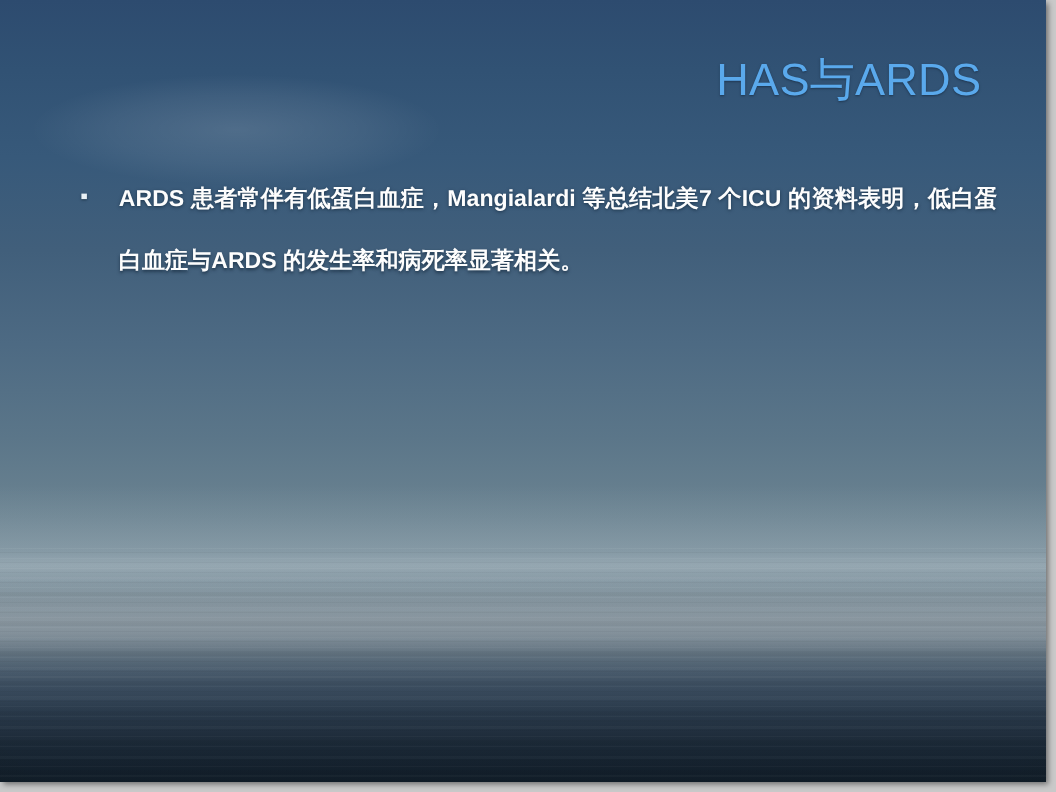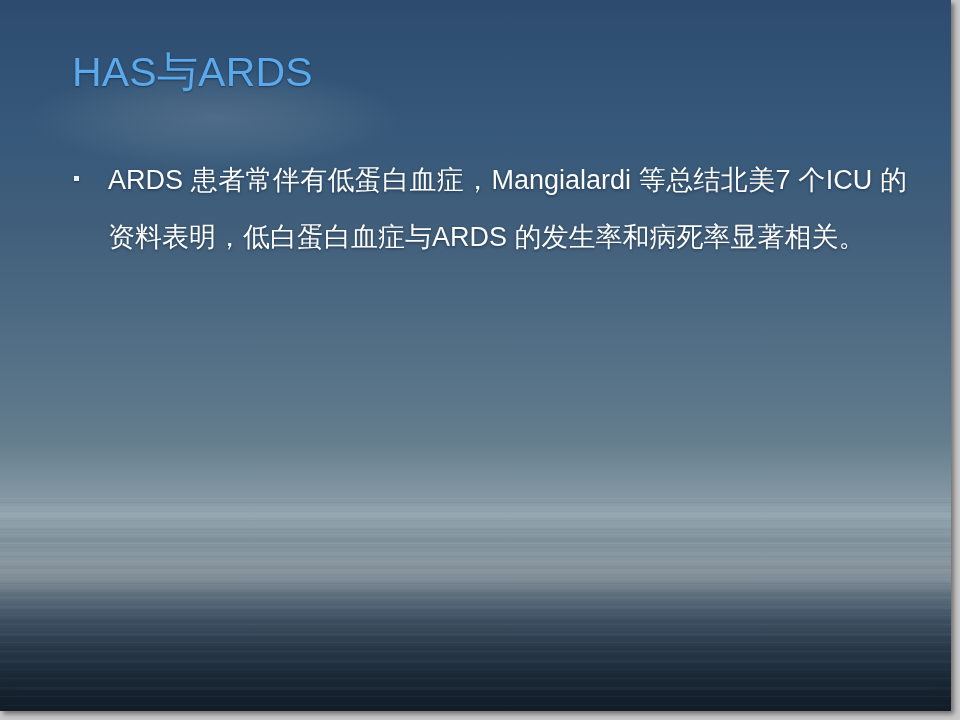--- a/index.html
+++ b/index.html
@@ -139,20 +139,21 @@
   #slide-title {
     margin: 0;
     font-family: "Liberation Sans", "DejaVu Sans", sans-serif;
     font-weight: 400;
     font-size: 41px;
     line-height: 1.18;
     letter-spacing: 0.2px;
     color: #5aa9ec;
     text-shadow: 0 1px 2px rgba(12,30,50,0.55);
     white-space: nowrap;
+    text-align: right;
   }
 
   #body-block {
     position: absolute;
     left: 62px;
     top: 152px;
     width: 845px;
   }
   .bullet-row {
     display: flex;
@@ -173,27 +174,28 @@
   .bullet-mark span {
     display: inline-block;
     width: 5px;
     height: 5px;
     background: #e9f1f6;
     box-shadow: 0 1px 2px rgba(10,25,40,0.55);
   }
   .bullet-text {
     flex: 1 1 auto;
     font-family: "Liberation Sans", "DejaVu Sans", sans-serif;
-    font-size: 27px;
+    font-size: 21px;
     line-height: 57px;
     color: #fdfdfd;
     text-shadow: 0 1px 3px rgba(10,28,45,0.62);
     text-align: justify;
     text-justify: inter-ideograph;
     word-break: break-all;
+    font-weight: bold;
   }
 </style>
 </head>
 <body>
 
 <div id="slide-frame">
 
   <div id="slide-canvas">
 
     <div class="bg-layer" id="bg-sky-fallback"></div>

